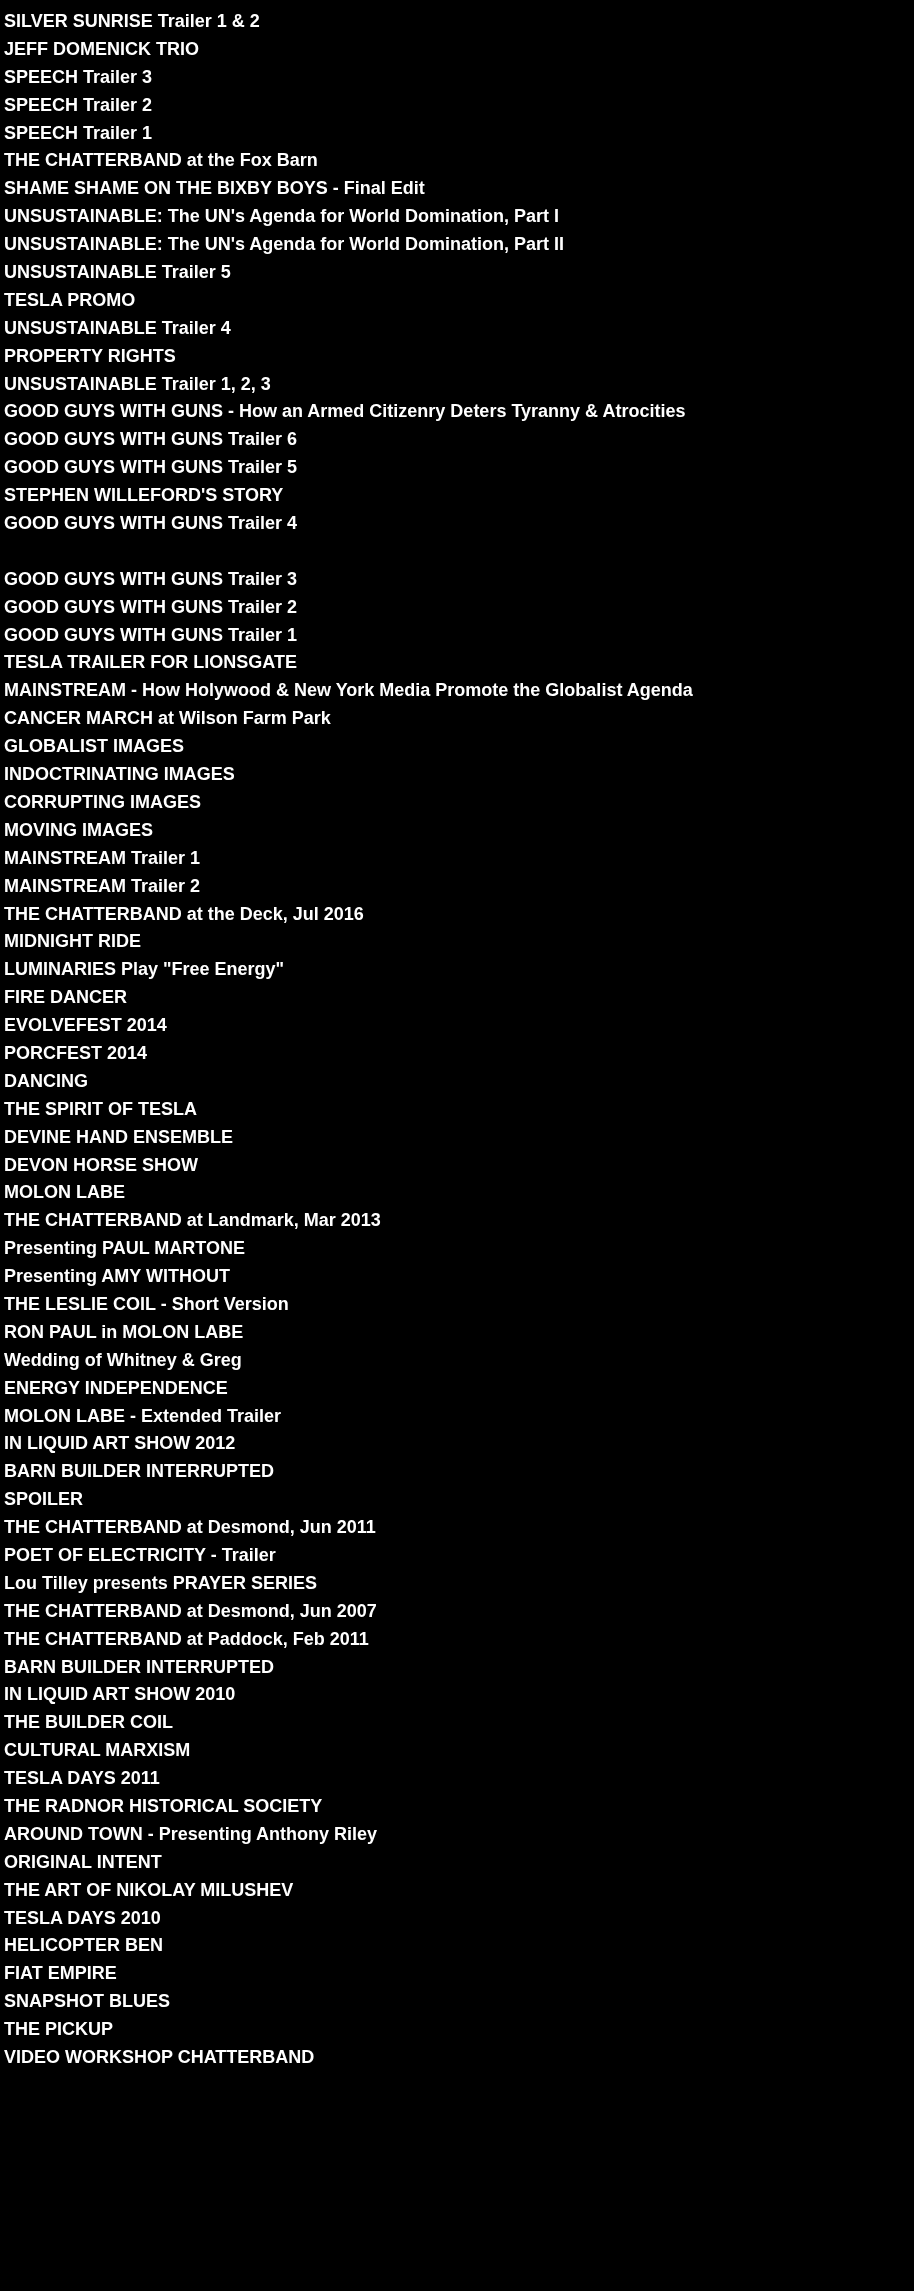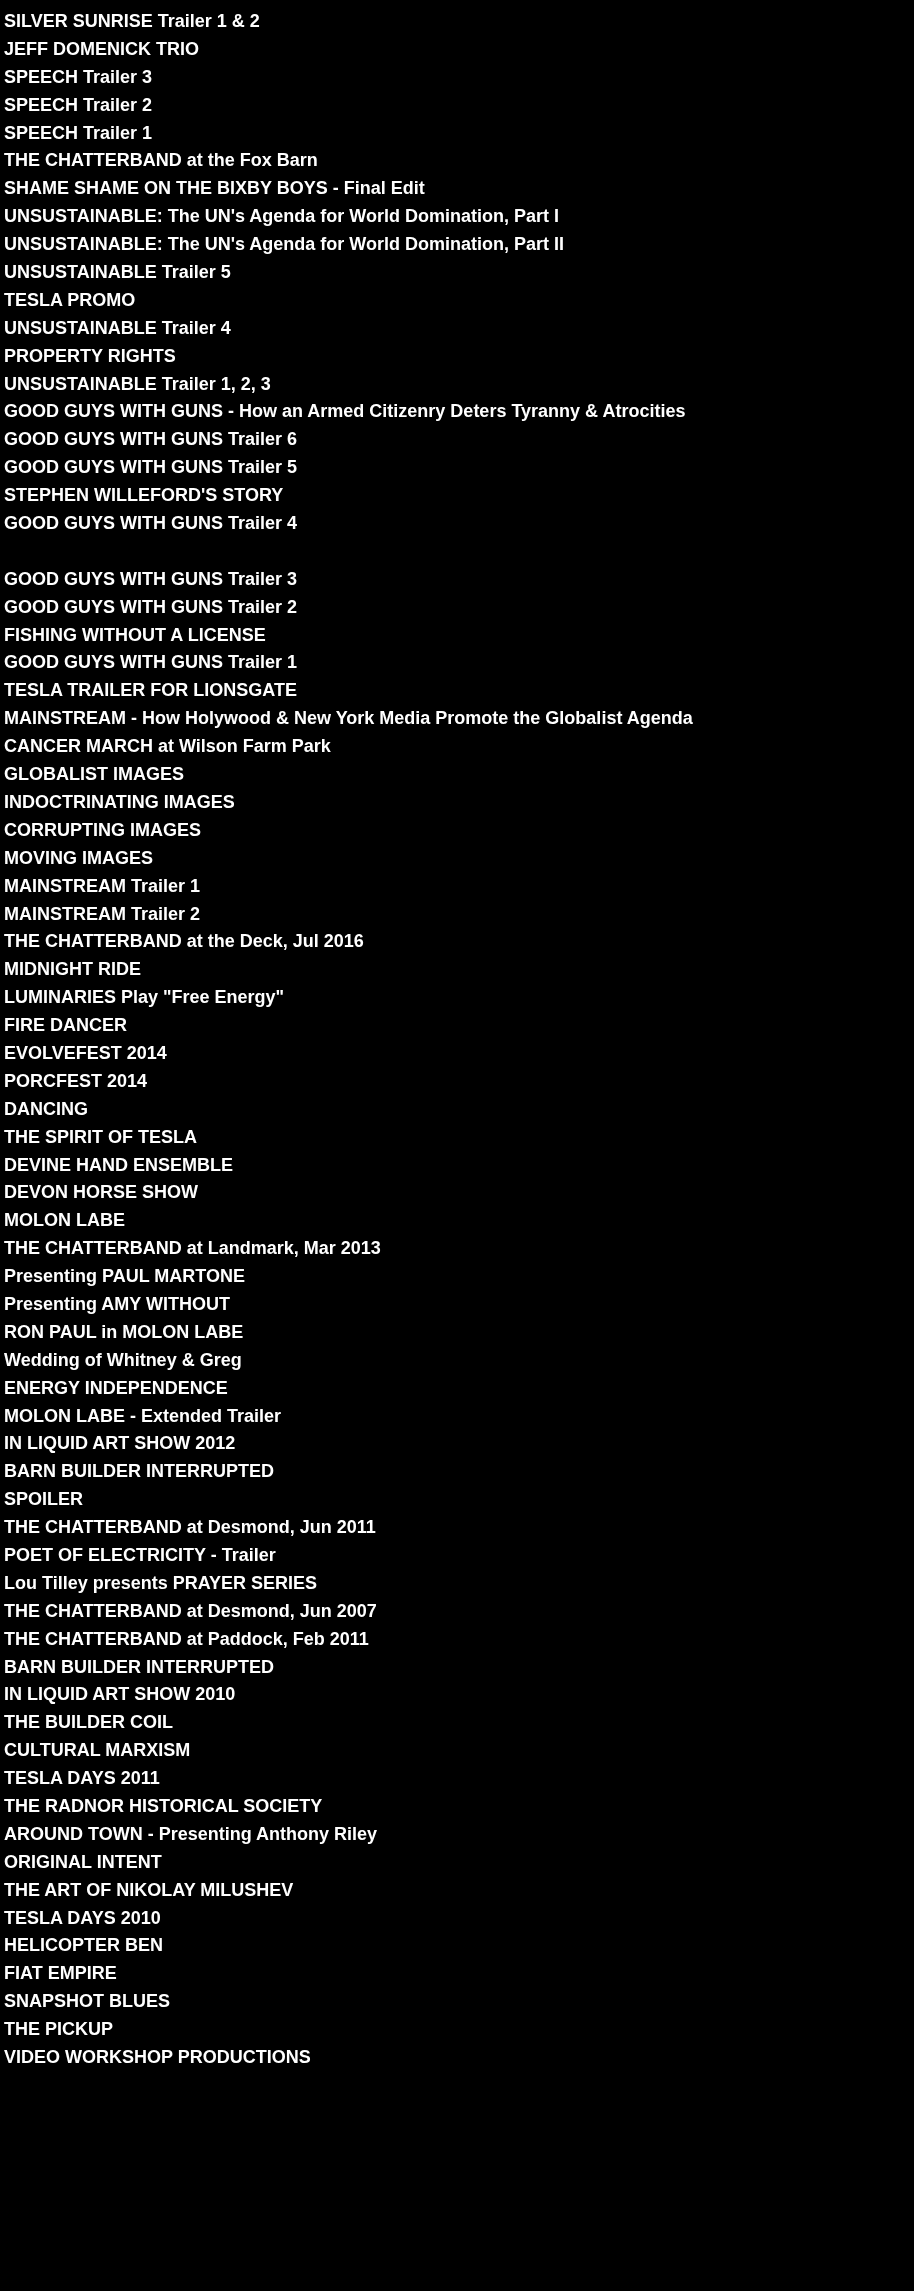--- a/index.html
+++ b/index.html
@@ -45,21 +45,20 @@
     <div class="list-item">PROPERTY RIGHTS</div>
     <div class="list-item">UNSUSTAINABLE  Trailer 1, 2, 3</div>
     <div class="list-item">GOOD GUYS WITH GUNS - How an Armed Citizenry Deters Tyranny &amp; Atrocities</div>
     <div class="list-item">GOOD GUYS WITH GUNS Trailer 6</div>
     <div class="list-item">GOOD GUYS WITH GUNS Trailer 5</div>
     <div class="list-item">STEPHEN WILLEFORD'S STORY</div>
     <div class="list-item">GOOD GUYS WITH GUNS Trailer 4</div>
     <div class="list-item spacer">&nbsp;</div>
     <div class="list-item">GOOD GUYS WITH GUNS Trailer 3</div>
     <div class="list-item">GOOD GUYS WITH GUNS Trailer 2</div>
-    <div class="list-item">FISHING WITHOUT A LICENSE</div>
     <div class="list-item">GOOD GUYS WITH GUNS Trailer 1</div>
     <div class="list-item">TESLA TRAILER FOR LIONSGATE</div>
     <div class="list-item">MAINSTREAM - How Holywood &amp; New York Media Promote the Globalist Agenda</div>
     <div class="list-item">CANCER MARCH at Wilson Farm Park</div>
     <div class="list-item">GLOBALIST IMAGES</div>
     <div class="list-item">INDOCTRINATING IMAGES</div>
     <div class="list-item">CORRUPTING IMAGES</div>
     <div class="list-item">MOVING IMAGES</div>
     <div class="list-item">MAINSTREAM Trailer 1</div>
     <div class="list-item">MAINSTREAM Trailer 2</div>
@@ -70,20 +69,21 @@
     <div class="list-item">EVOLVEFEST 2014</div>
     <div class="list-item">PORCFEST 2014</div>
     <div class="list-item">DANCING</div>
     <div class="list-item">THE SPIRIT OF TESLA</div>
     <div class="list-item">DEVINE HAND ENSEMBLE</div>
     <div class="list-item">DEVON HORSE SHOW</div>
     <div class="list-item">MOLON LABE</div>
     <div class="list-item">THE CHATTERBAND at Landmark, Mar 2013</div>
     <div class="list-item">Presenting PAUL MARTONE</div>
     <div class="list-item">Presenting AMY WITHOUT</div>
+    <div class="list-item">THE LESLIE COIL - Short Version</div>
     <div class="list-item">RON PAUL in MOLON LABE</div>
     <div class="list-item">Wedding of Whitney &amp; Greg</div>
     <div class="list-item">ENERGY INDEPENDENCE</div>
     <div class="list-item">MOLON LABE - Extended Trailer</div>
     <div class="list-item">IN LIQUID ART SHOW 2012</div>
     <div class="list-item">BARN BUILDER INTERRUPTED</div>
     <div class="list-item">SPOILER</div>
     <div class="list-item">THE CHATTERBAND at Desmond, Jun 2011</div>
     <div class="list-item">POET OF ELECTRICITY - Trailer</div>
     <div class="list-item">Lou Tilley presents PRAYER SERIES</div>
@@ -96,14 +96,14 @@
     <div class="list-item">TESLA DAYS 2011</div>
     <div class="list-item">THE RADNOR HISTORICAL SOCIETY</div>
     <div class="list-item">AROUND TOWN - Presenting Anthony Riley</div>
     <div class="list-item">ORIGINAL INTENT</div>
     <div class="list-item">THE ART OF NIKOLAY MILUSHEV</div>
     <div class="list-item">TESLA DAYS 2010</div>
     <div class="list-item">HELICOPTER BEN</div>
     <div class="list-item">FIAT EMPIRE</div>
     <div class="list-item">SNAPSHOT BLUES</div>
     <div class="list-item">THE PICKUP</div>
-    <div class="list-item">VIDEO WORKSHOP PRODUCTIONS</div>
+    <div class="list-item">VIDEO WORKSHOP CHATTERBAND</div>
   </div>
 
 </body></html>

